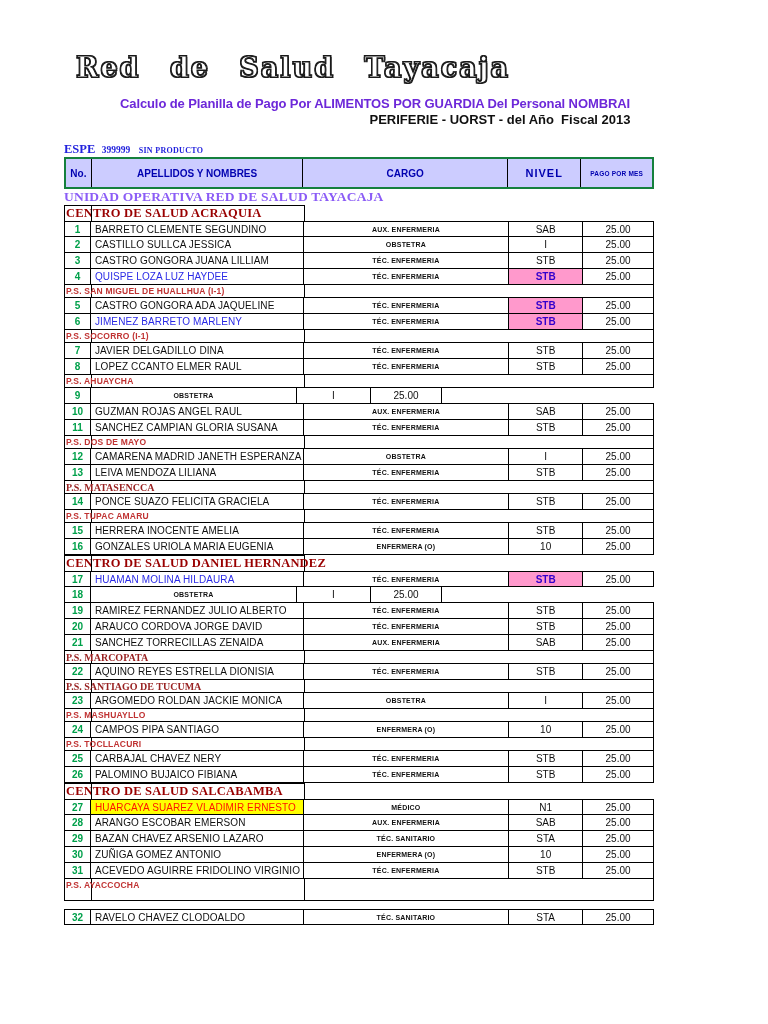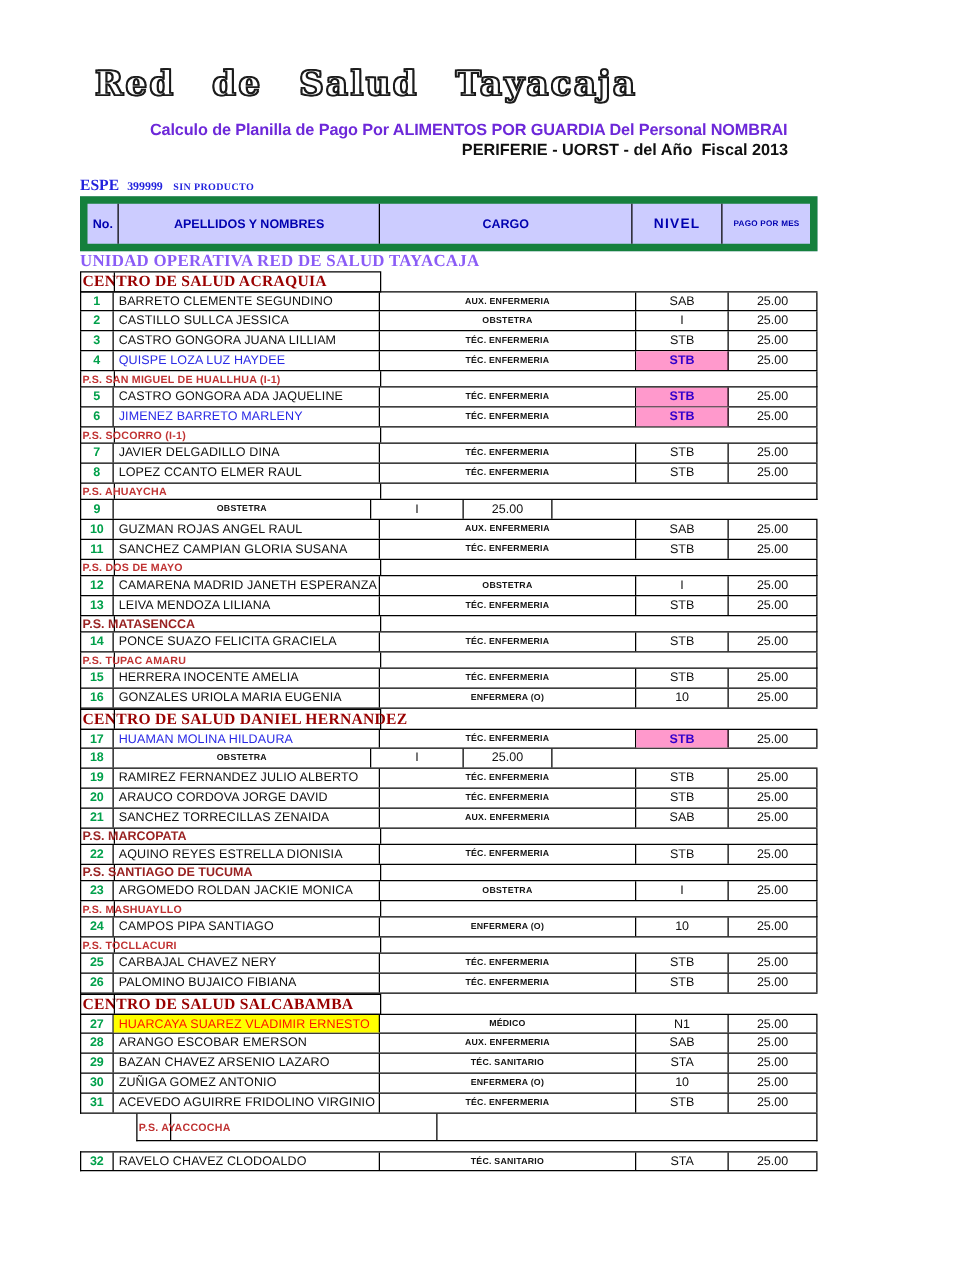--- a/index.html
+++ b/index.html
@@ -16,21 +16,21 @@
           font-weight:700;font-size:13px;color:#6d28d9;letter-spacing:-0.1px;}
   .title2{position:absolute;top:112px;left:335px;width:330px;text-align:center;
           font-weight:700;font-size:13px;color:#101010;white-space:pre;}
   .espe{position:absolute;top:139px;left:64px;color:#2222dd;white-space:nowrap;}
   .espe .lbl{font-family:"Liberation Serif",serif;font-weight:700;font-size:12.5px;}
   .espe .code{font-family:"Liberation Serif",serif;font-weight:700;font-size:9.5px;margin-left:2px;}
   .espe .note{font-family:"Liberation Serif",serif;font-weight:700;font-size:8px;margin-left:4px;letter-spacing:0.3px;}
 
   
   .tbl{position:absolute;top:157px;left:64px;width:590px;}
-  .hrow{display:flex;height:44px;border:6px solid #15803d;background:#ccccff;box-sizing:border-box;}
+  .hrow{display:flex;height:32px;border:2px solid #15803d;background:#ccccff;box-sizing:border-box;}
   .hc{display:flex;align-items:center;justify-content:center;box-sizing:border-box;
       border-right:1px solid #000;color:#0000b0;font-weight:700;font-size:10px;text-align:center;}
   .hc:last-child{border-right:none;}
   .hc.c-no{width:26px;}
   .hc.c-name{width:213px;}
   .hc.c-cargo{width:206px;}
   .hc.c-nivel{width:74px;font-size:11px;letter-spacing:1px;}
   .hc.c-pago{width:71px;font-size:6.5px;letter-spacing:0.2px;}
 
   .urow{height:16px;display:flex;align-items:center;
@@ -39,22 +39,22 @@
   .crow{height:17px;}
   .cbox{position:relative;width:241px;height:17px;border:1px solid #000;box-sizing:border-box;
         display:flex;align-items:center;padding-left:1px;
         font-family:"Liberation Serif",serif;font-weight:700;font-size:12.5px;
         color:#990000;letter-spacing:0.2px;white-space:nowrap;}
 
   .prow{position:relative;height:13px;border:solid #000;border-width:0 1px 1px 1px;box-sizing:border-box;
         display:flex;align-items:center;}
   .prow .ps-label{padding-left:1px;font-weight:700;font-size:8.5px;color:#c03333;
         letter-spacing:0.2px;white-space:nowrap;position:relative;z-index:2;}
-  .prow.serif .ps-label{font-family:Liberation Sans, sans-serif;font-size:10px;color:#992222;letter-spacing:0;text-align:right;}
-  .prow.tall{height:22px;align-items:center;margin-left:45px;}
+  .prow.serif .ps-label{font-family:Liberation Serif, serif;font-size:10px;color:#992222;letter-spacing:0;text-align:right;}
+  .prow.tall{height:22px;align-items:flex-start;}
   .prow.tall .ps-label{margin-top:1px;}
 
   .vl{position:absolute;top:0;bottom:0;width:1px;background:#000;z-index:1;}
 
   .drow{display:flex;height:16px;border:solid #000;border-width:0 0 1px 1px;box-sizing:border-box;}
   .drow.bt{border-top:1px solid #000;}
   .drow.mt{margin-top:-1px;}
   .c{display:flex;align-items:center;box-sizing:border-box;border-right:1px solid #000;overflow:hidden;}
   .c.c-no{width:26px;justify-content:center;font-size:10px;font-weight:700;color:#00a04a;}
   .c.c-name{width:213px;padding-left:4px;font-size:10px;color:#101010;white-space:nowrap;letter-spacing:0.1px;}

